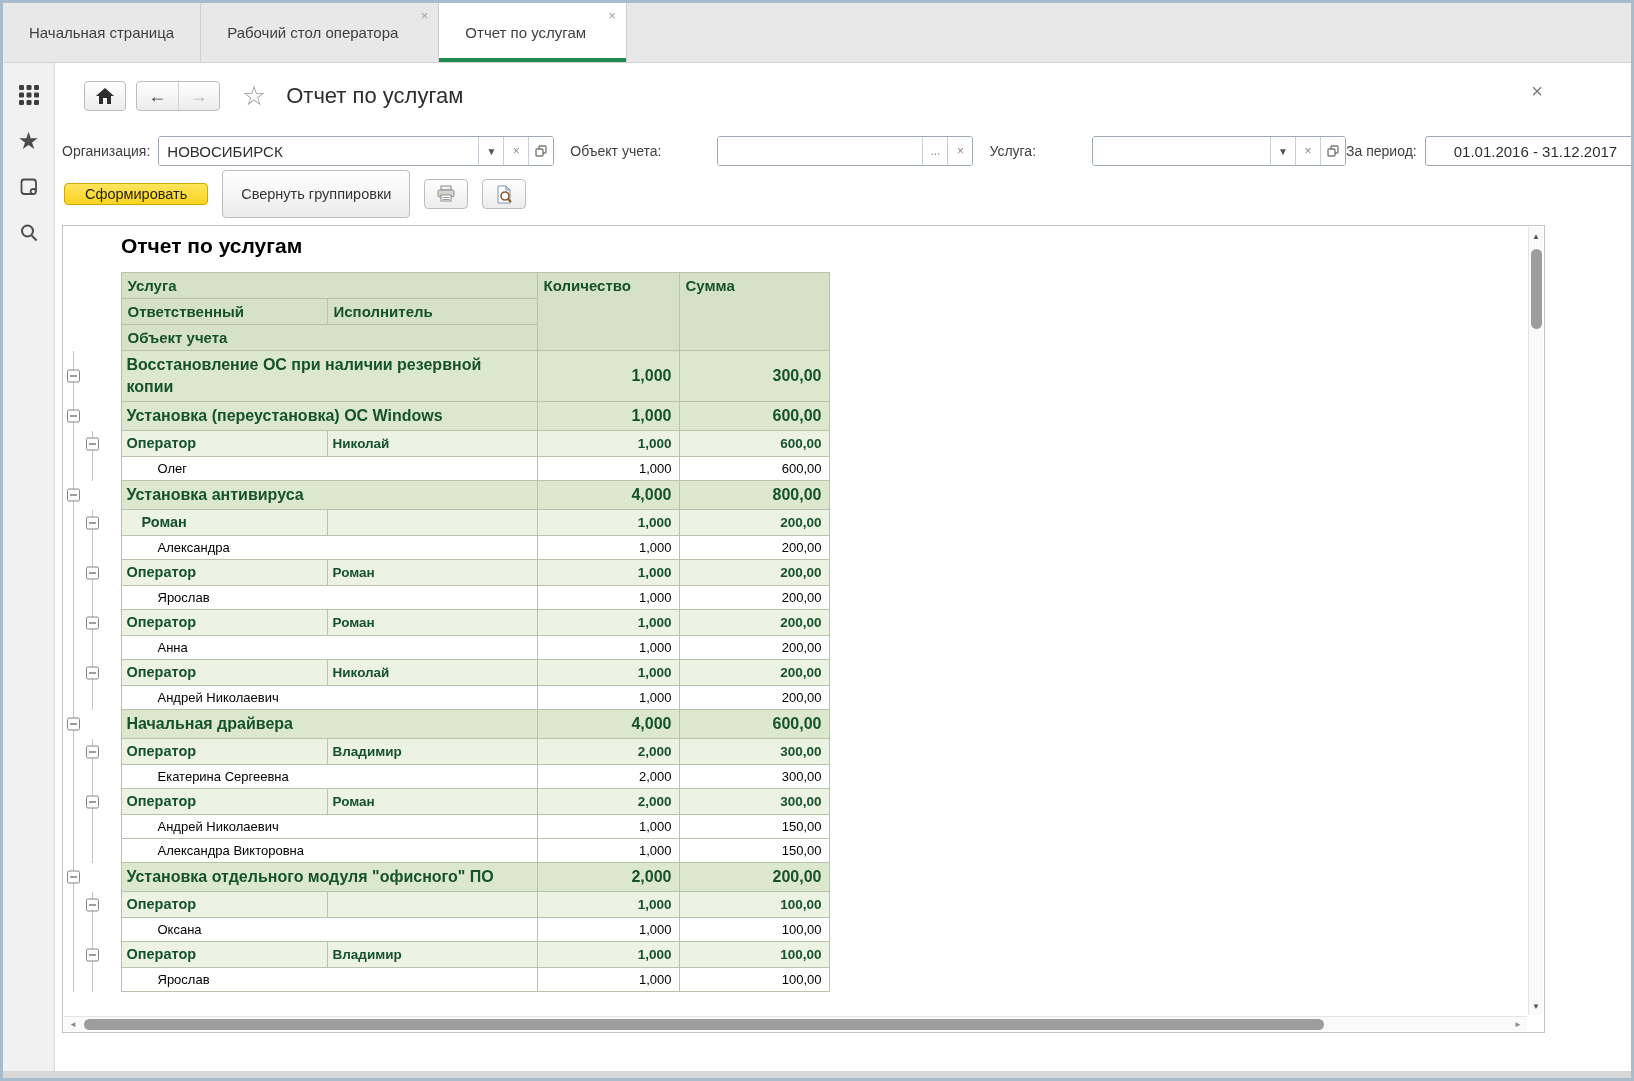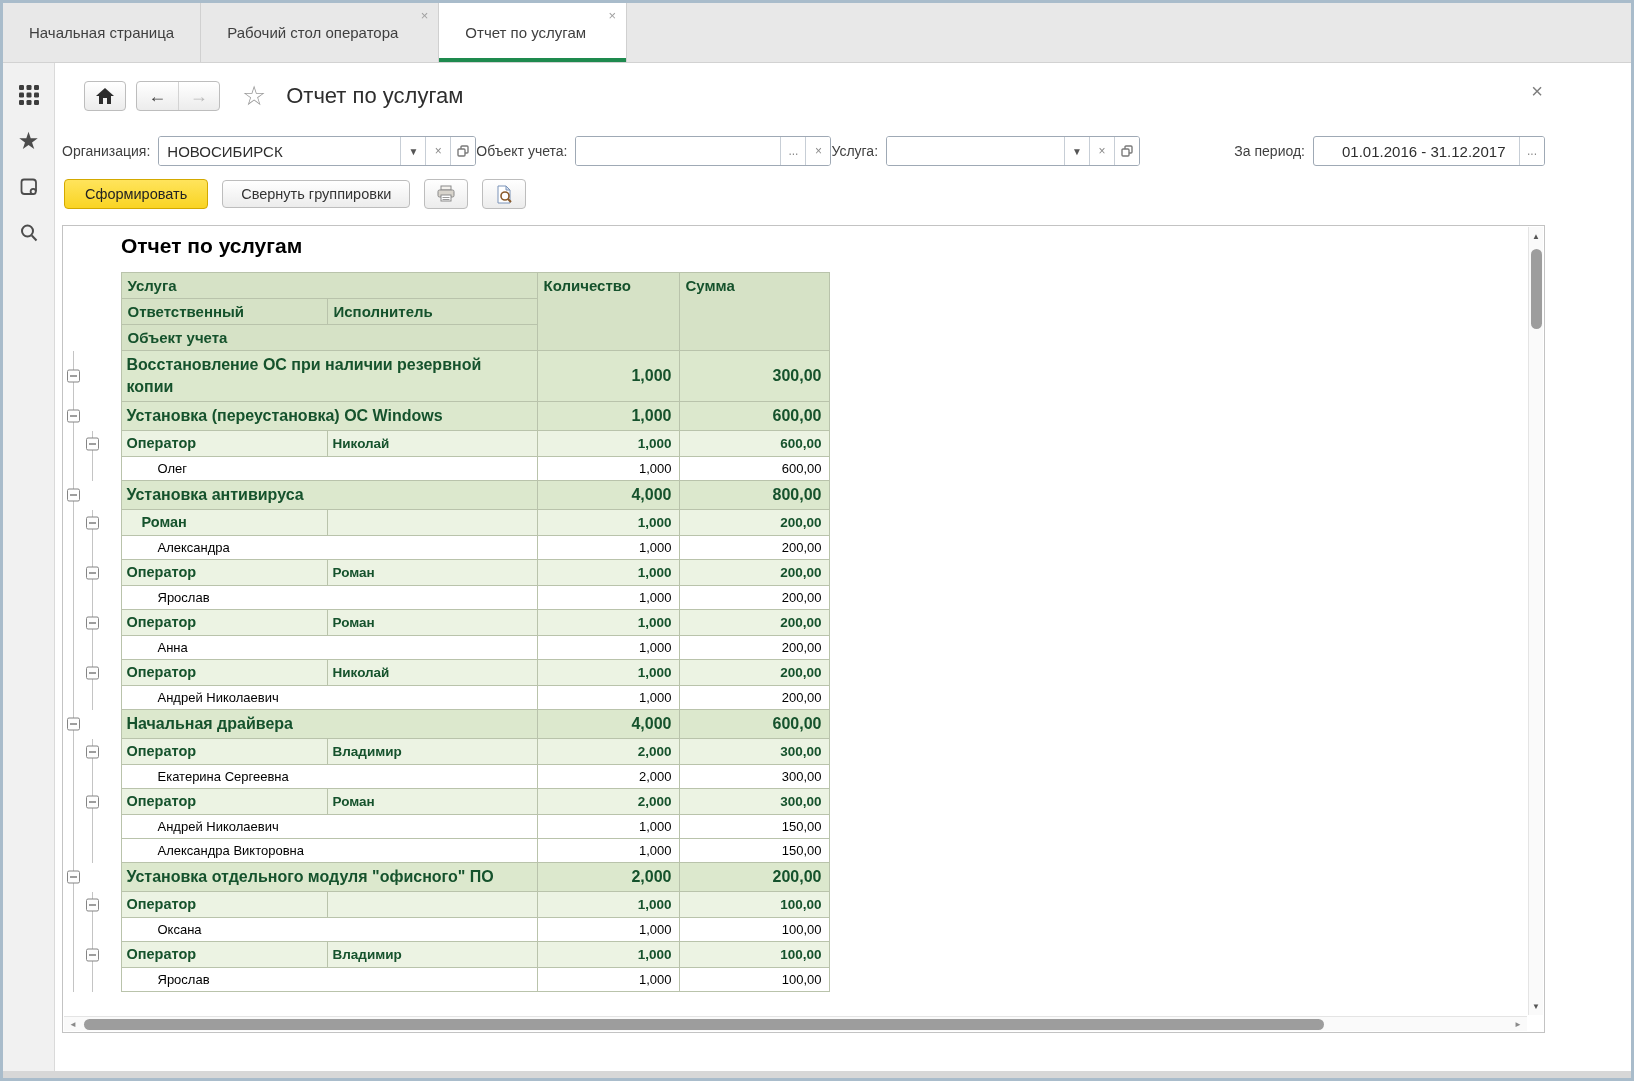--- a/index.html
+++ b/index.html
@@ -69,33 +69,33 @@
   .fcontrol input {
     border:none; outline:none; padding:0 8px; font-size:15px; color:#2e2e2e;
     font-family:"Liberation Sans","DejaVu Sans",sans-serif; min-width:0;
   }
   .fseg {
     width:25px; display:flex; align-items:center; justify-content:center;
     border-left:1px solid #c7ced6; color:#8a8a8a; font-size:12px; background:#fff;
   }
   .fseg.dd { font-size:10px; color:#555; }
   .fseg svg { display:block; }
-  .ml12 { margin-left:0; }
+  .ml12 { margin-left:16px;gap:48px; }
   .period-group { margin-left:auto; }
 
   
   .actionbar { display:flex; align-items:center; margin-top:12px; height:30px; }
   .btn-generate {
-    height:30px; padding:0 20px; margin-left:2px;
+    height:22px; padding:0 20px; margin-left:2px;
     background:linear-gradient(#ffe45c,#f9d423); border:1px solid #d3a900; border-radius:4px;
     font-size:14.5px; color:#222;
     display:flex; align-items:center;
   }
   .btn-plain {
-    height:28px; padding:0 18px; margin-left:14px;
+    height:48px; padding:0 18px; margin-left:14px;
     background:linear-gradient(#ffffff,#ececec); border:1px solid #bdbdbd; border-radius:4px;
     font-size:14.5px; color:#333; display:flex; align-items:center;
   }
   .btn-icon { width:44px; height:30px; margin-left:14px; }
 
   
   .report {
     position:relative; margin-top:16px; width:1483px; height:808px;
     border:1px solid #c3c3c3; background:#fff; overflow:hidden;
   }
@@ -235,21 +235,21 @@
               </div>
           </div>
           <div class="fav-star">☆</div>
           <div class="page-title">Отчет по услугам</div>
           <div class="form-close">×</div>
         </div>
 
         <div class="filterbar">
           <div class="fgroup">
             <span class="flabel">Организация:</span>
-            <div class="fcontrol" style="width:318px;justify-content:flex-end;">
+            <div class="fcontrol" style="width:396px;justify-content:flex-end;">
               <input style="flex: 1 1 0%;" value="НОВОСИБИРСК">
               <span class="fseg dd">▼</span>
               <span class="fseg">×</span>
               <span class="fseg">
                 <svg width="12" height="12" viewBox="0 0 12 12" fill="none" stroke="#7a7a7a" stroke-width="1.4">
                   <rect x="1" y="4" width="7" height="7" rx="1"></rect>
                     <path d="M4 4 V2 a1 1 0 0 1 1-1 h5 a1 1 0 0 1 1 1 v5 a1 1 0 0 1-1 1 h-2"></path>
                 </svg>
               </span>
             </div>

